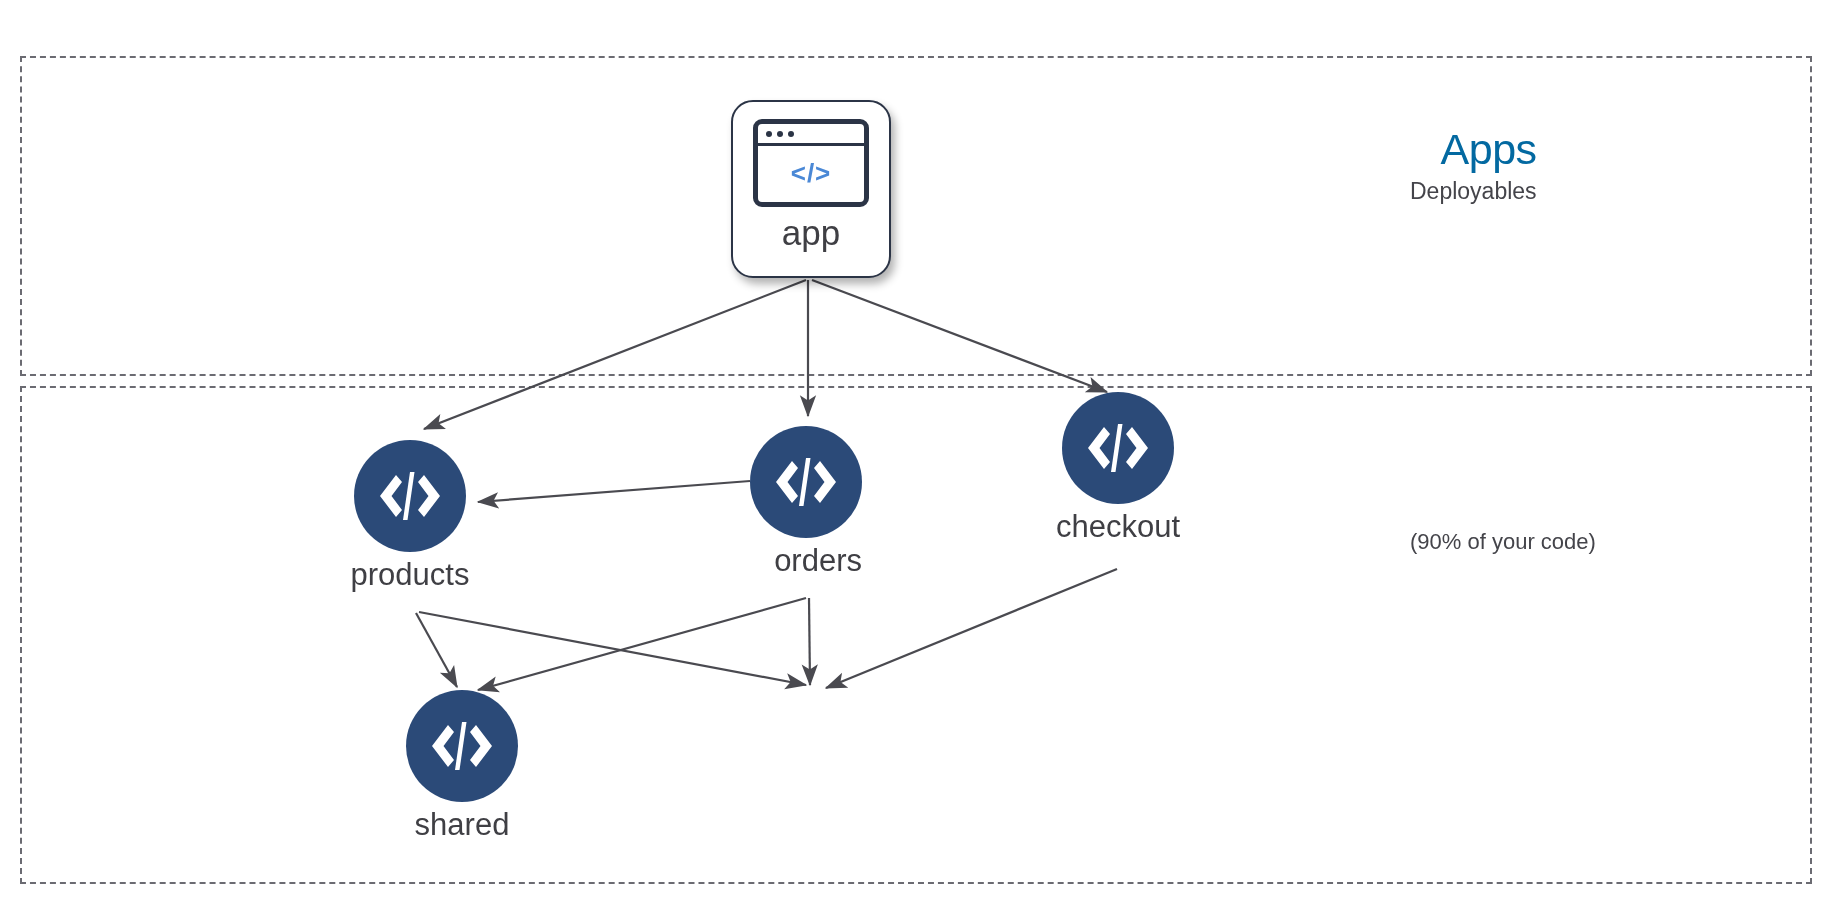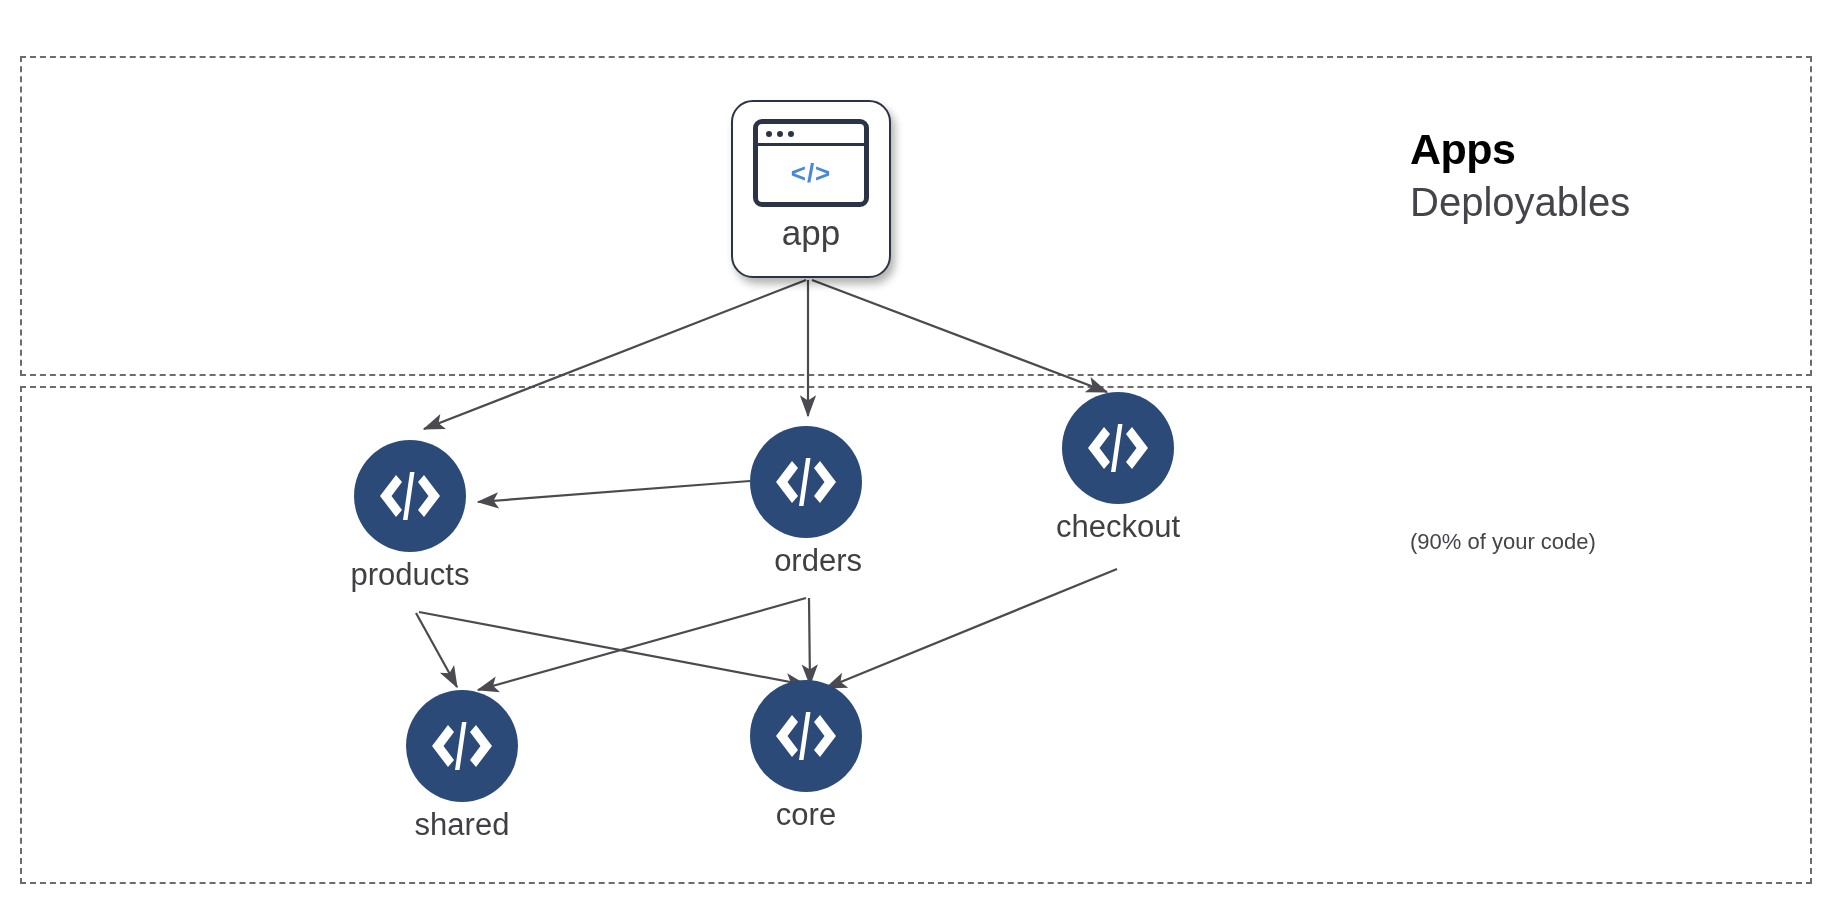--- a/index.html
+++ b/index.html
@@ -41,27 +41,28 @@
     height: 498px;
   }
 
   
   .zone-legend {
     position: absolute;
     color: #3f3f44;
   }
   .zone-legend .legend-title {
     font-size: 43px;
-    font-weight: bold;
+    font-weight: normal;
     letter-spacing: -0.5px;
     line-height: 1.0;
-    color: #000000;
+    color: #0369a1;
+    text-align: right;
   }
   .zone-legend .legend-sub {
-    font-size: 40px;
+    font-size: 23px;
     font-weight: normal;
     line-height: 1.25;
     margin-top: 6px;
     color: #44444a;
   }
   #legend-apps { left: 1410px; top: 128px; }
   #legend-libs { left: 1410px; top: 522px; }
   #legend-libs .legend-sub { font-size: 22px; }
 
   
@@ -262,24 +263,14 @@
     <div class="lib-circle">
       <svg width="72" height="54" viewBox="0 0 72 54" xmlns="http://www.w3.org/2000/svg">
         <path d="M22 6 L6 27 L22 48 L28 41 L17.5 27 L28 13 Z" fill="#ffffff"></path>
         <path d="M50 6 L66 27 L50 48 L44 41 L54.5 27 L44 13 Z" fill="#ffffff"></path>
         <path d="M40.5 3 L33.5 51 L29 51 L36 3 Z" fill="#ffffff"></path>
       </svg>
     </div>
     <div class="lib-label">checkout</div>
   </div>
 
-  <div class="lib-node" id="node-core">
-    <div class="lib-circle">
-      <svg width="72" height="54" viewBox="0 0 72 54" xmlns="http://www.w3.org/2000/svg">
-        <path d="M22 6 L6 27 L22 48 L28 41 L17.5 27 L28 13 Z" fill="#ffffff"></path>
-        <path d="M50 6 L66 27 L50 48 L44 41 L54.5 27 L44 13 Z" fill="#ffffff"></path>
-        <path d="M40.5 3 L33.5 51 L29 51 L36 3 Z" fill="#ffffff"></path>
-      </svg>
-    </div>
-    <div class="lib-label">core</div>
-  </div>
 
 </div>
 
 </body></html>

